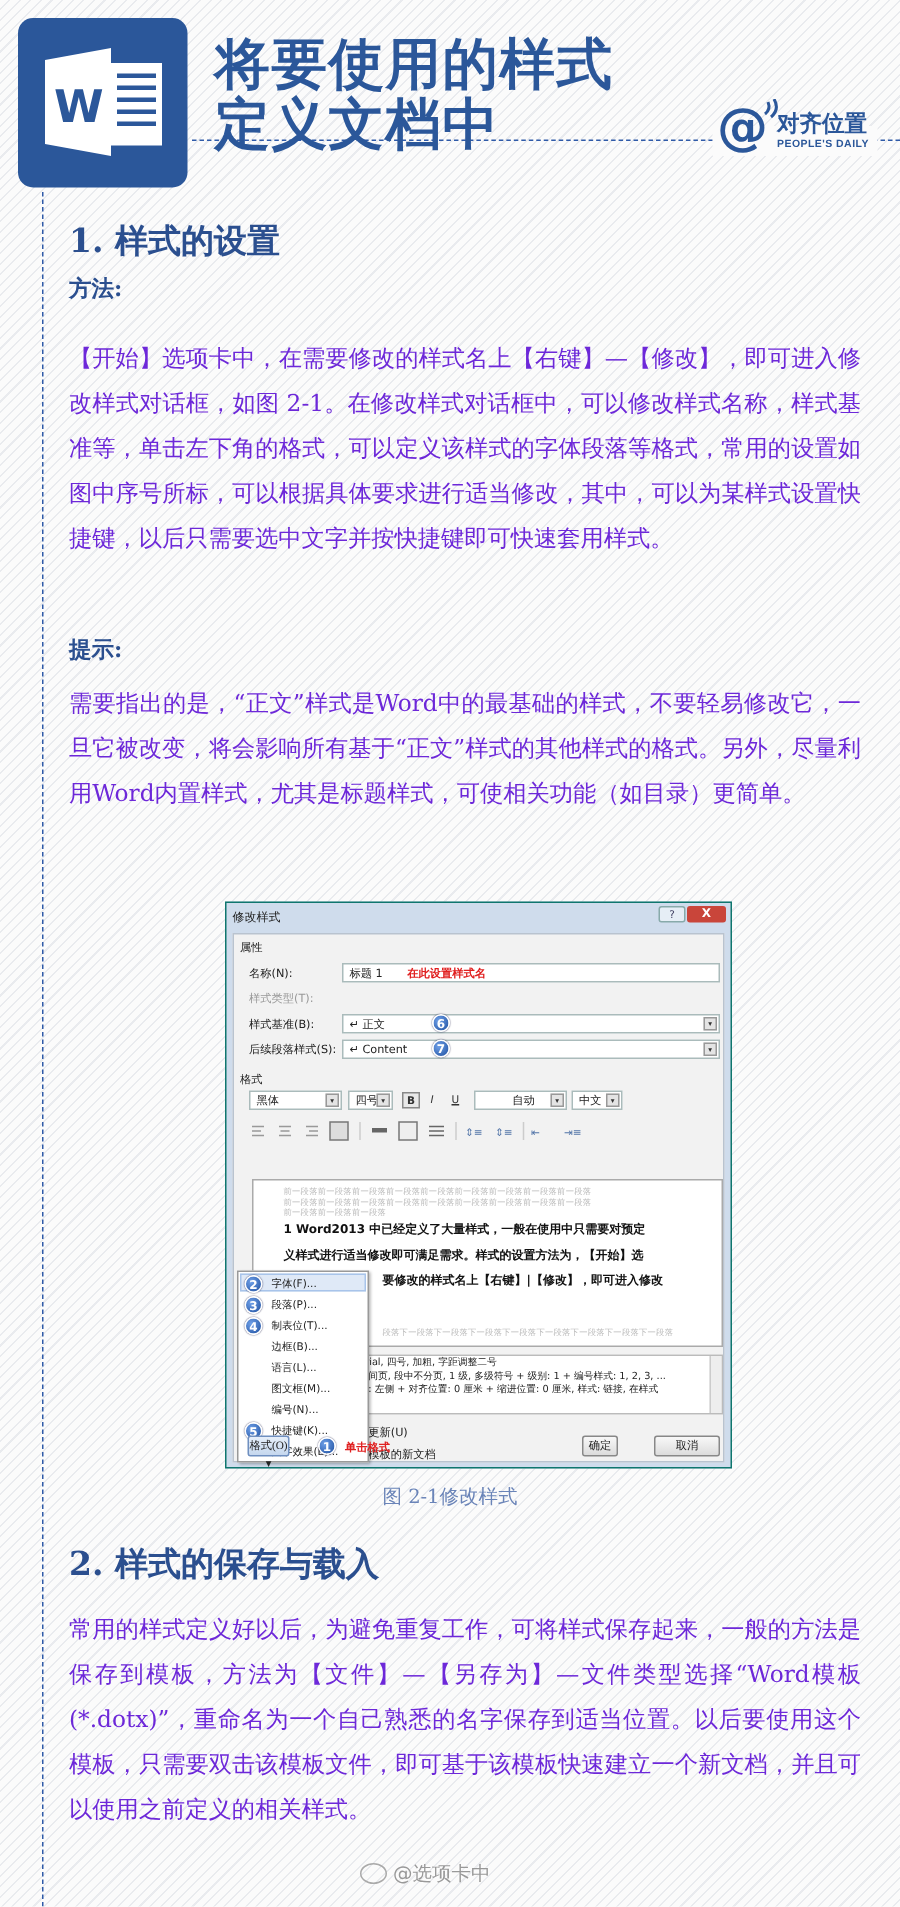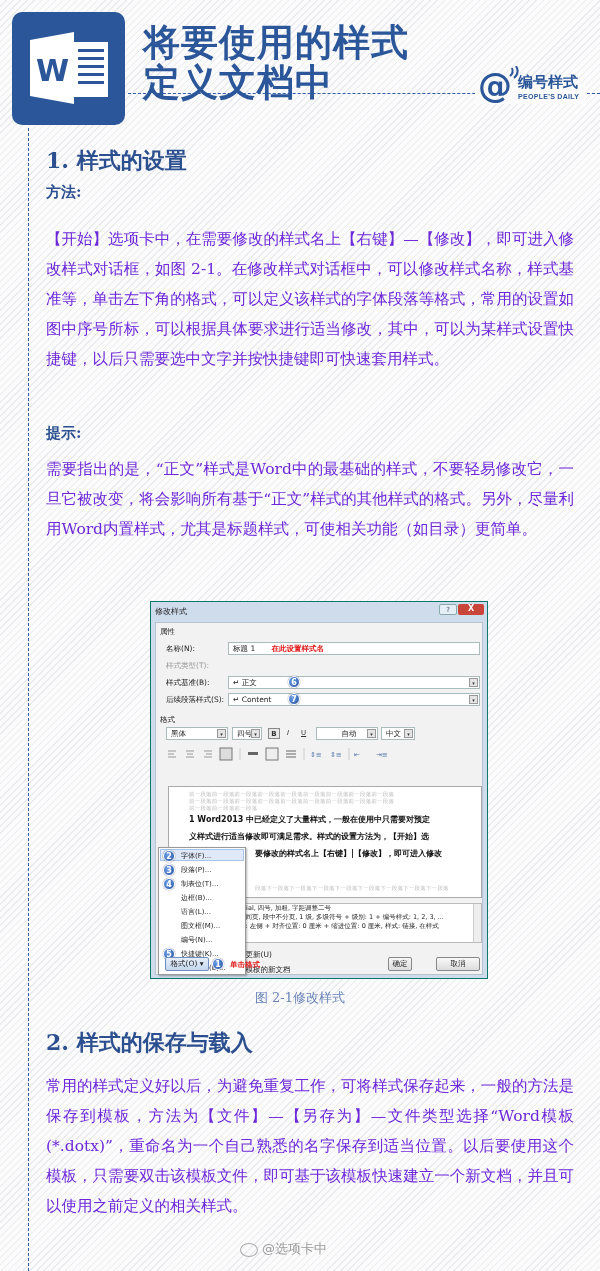--- a/index.html
+++ b/index.html
@@ -122,21 +122,21 @@
   <div>定义文档中</div>
 </div>
 
 <div class="logo-mask"></div>
 <div class="pd-logo">
   <span class="pd-at">@</span>
   <svg class="pd-wave" width="14" height="14" viewBox="0 0 14 14">
     <path d="M2 10 Q6 7 4 2" stroke="#2b579a" stroke-width="2" fill="none"></path>
     <path d="M6 12 Q12 7 8 0" stroke="#2b579a" stroke-width="2" fill="none"></path>
   </svg>
-  <span class="pd-cn">编号样式</span>
+  <span class="pd-cn">对齐位置</span>
   <span class="pd-en">PEOPLE'S DAILY</span>
 </div>
 
 <div class="h2" style="top:146px;">1. 样式的设置</div>
 <div class="sub" style="top:183px;">方法:</div>
 <div class="para" style="top:224px;">【开始】选项卡中，在需要修改的样式名上【右键】—【修改】，即可进入修改样式对话框，如图 2-1。在修改样式对话框中，可以修改样式名称，样式基准等，单击左下角的格式，可以定义该样式的字体段落等格式，常用的设置如图中序号所标，可以根据具体要求进行适当修改，其中，可以为某样式设置快捷键，以后只需要选中文字并按快捷键即可快速套用样式。</div>
 <div class="sub" style="top:424px;">提示:</div>
 <div class="para" style="top:454px;">需要指出的是，“正文”样式是Word中的最基础的样式，不要轻易修改它，一旦它被改变，将会影响所有基于“正文”样式的其他样式的格式。另外，尽量利用Word内置样式，尤其是标题样式，可使相关功能（如目录）更简单。</div>
 
 <div class="dlg">
@@ -252,21 +252,21 @@
       <div class="ctx-item" style="top:73px;">图文框(M)...</div>
       <div class="ctx-item" style="top:87px;">编号(N)...</div>
       <div class="ctx-item" style="top:101px;">快捷键(K)...</div>
       <div class="ctx-item" style="top:115px;">文字效果(E)...</div>
       <div class="badge" style="left:4px;top:2px;">2</div>
       <div class="badge" style="left:4px;top:16px;">3</div>
       <div class="badge" style="left:4px;top:30px;">4</div>
       <div class="badge" style="left:4px;top:100px;">5</div>
     </div>
 
-    <div class="btn blue" style="left:9px;top:334px;width:44px;">格式(O) ▾</div>
+    <div class="btn blue" style="left:9px;top:334px;width:28px;font-family:Liberation Serif, serif;">格式(O) ▾</div>
     <div class="badge" style="left:56px;top:335px;">1</div>
     <div class="lbl red" style="left:74px;top:337px;">单击格式</div>
     <div class="btn" style="left:232px;top:334px;width:24px;">确定</div>
     <div class="btn" style="left:280px;top:334px;width:44px;">取消</div>
   </div>
 </div>
 
 <div class="caption">图 2-1修改样式</div>
 
 <div class="h2" style="top:1028px;">2. 样式的保存与载入</div>

